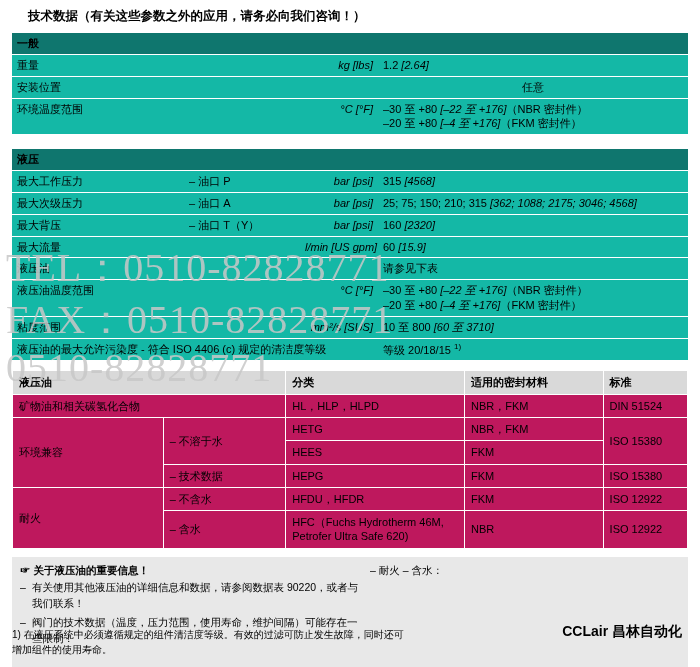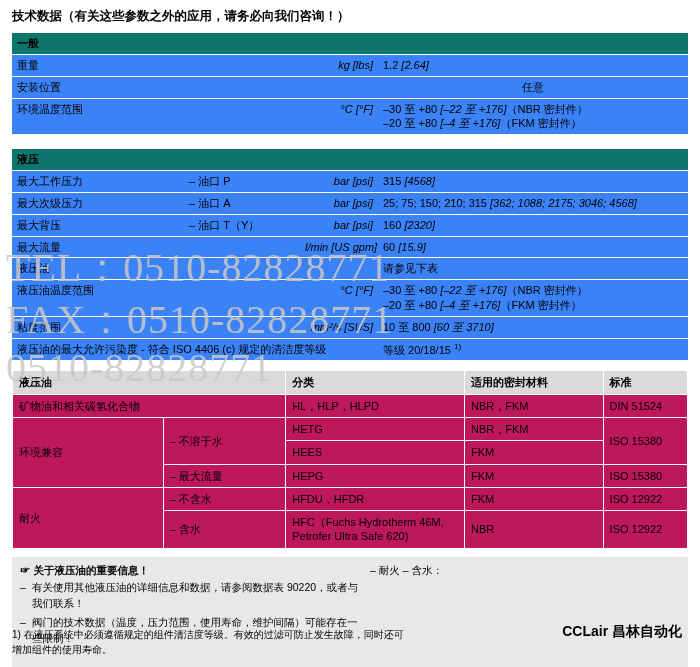--- a/index.html
+++ b/index.html
@@ -10,20 +10,21 @@
     font-size:11px;
     color:#000;
     position:relative;
     overflow:hidden;
   }
   .page{position:relative;width:700px;height:667px;padding:0;box-sizing:border-box;}
 
   .title{
     font-size:12.5px;font-weight:bold;
     padding:8px 10px 8px 12px;
+    margin-left:16px;
   }
 
   table.spec{
     border-collapse:collapse;
     width:676px;
     margin:0 auto 0 12px;
     table-layout:fixed;
   }
   table.spec td{
     vertical-align:top;
@@ -32,21 +33,21 @@
     font-size:11px;
     line-height:1.35;
   }
   .sechead td{
     background:#0f766e;
     font-weight:bold;
     font-size:12px;
     padding:4px 5px;
     border-bottom:1px solid #ffffff;
   }
-  .row td{background:#3b82f6;margin-left:18px;}
+  .row td{background:#14b8a6;margin-left:18px;}
   .c-label{width:172px;}
   .c-port{width:116px;}
   .c-unit{width:78px;text-align:right;white-space:nowrap;}
   .c-val{padding-left:10px;}
   .center{text-align:center;}
   .ital{font-style:italic;}
   .spacer td{background:#ffffff;height:7px;padding:0;border:0;}
 
   
   table.fluids{
@@ -269,21 +270,21 @@
       <td rowspan="2">– 不溶于水</td>
       <td>HETG</td>
       <td>NBR，FKM</td>
       <td rowspan="2">ISO 15380</td>
     </tr>
     <tr>
       <td>HEES</td>
       <td>FKM</td>
     </tr>
     <tr>
-      <td>– 最大流量</td>
+      <td>– 技术数据</td>
       <td>HEPG</td>
       <td>FKM</td>
       <td>ISO 15380</td>
     </tr>
 
     <tr>
       <td rowspan="2">耐火</td>
       <td>– 不含水</td>
       <td>HFDU，HFDR</td>
       <td>FKM</td>

